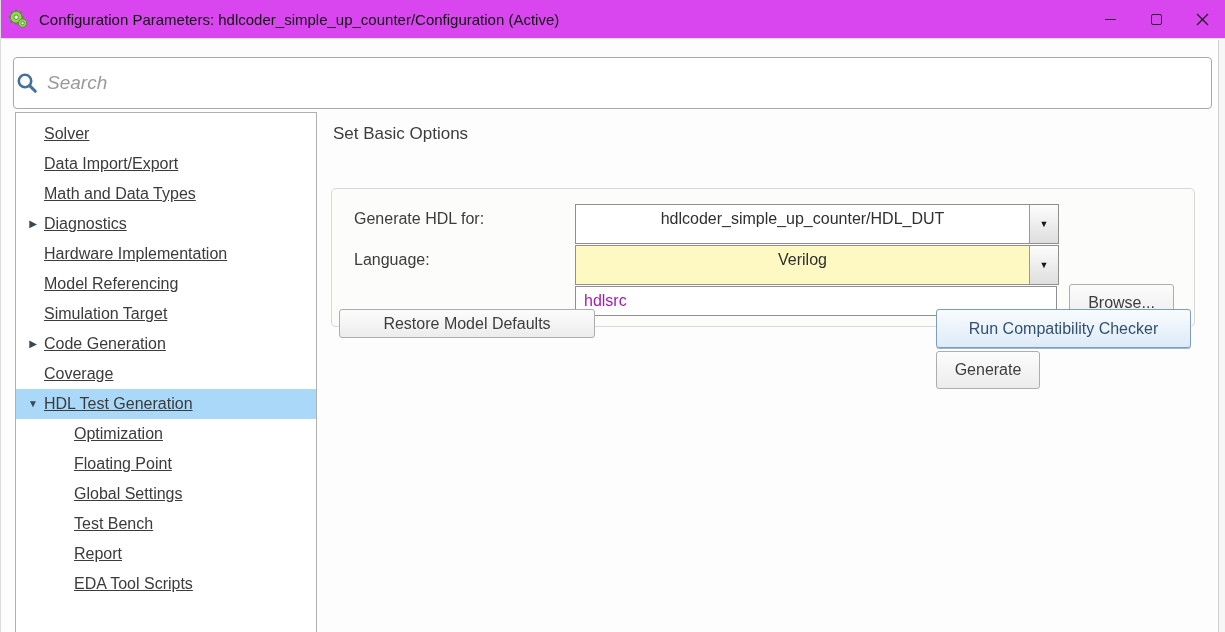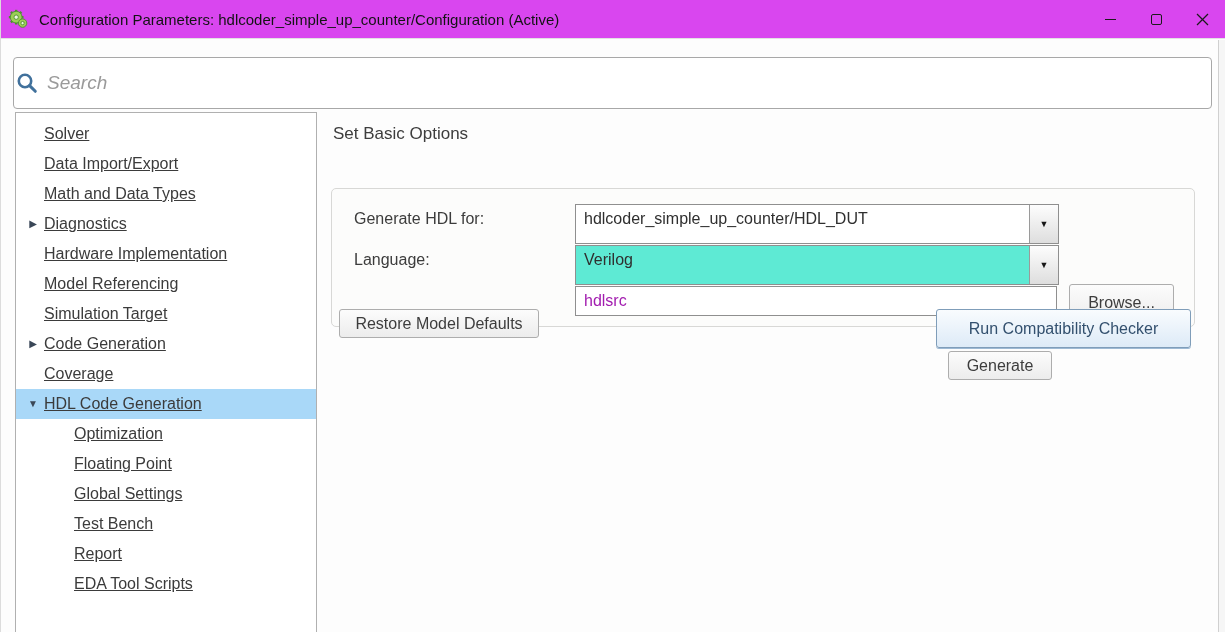--- a/index.html
+++ b/index.html
@@ -38,40 +38,40 @@
   .tree-arrow { position:absolute; left:9px; top:0; width:16px; text-align:center;
     font-size:10px; color:#3a4757; line-height:30px; }
 
   
   .section-title { position:absolute; left:332px; top:124px; font-size:17px; color:#3d3d3d; }
   .groupbox { position:absolute; left:330px; top:152px; width:864px; height:139px;
     background:#fcfcfb; border:1px solid #d8d8d6; border-radius:5px;margin-top:36px; }
   .form-row { position:absolute; left:0; height:30px; width:100%; }
   .form-label { position:absolute; left:22px; top:0; line-height:30px; font-size:16px; color:#3c3c3c; white-space:nowrap; }
   .combo { position:absolute; left:243px; top:0; width:484px; height:40px;
-    border:1px solid #8f8f8f; background:#ffffff; display:flex; cursor:default; }
+    border:1px solid #8f8f8f; background:#ffffff; display:flex; cursor:default;text-align:center; }
   .combo-value { flex:1; font-size:16px; color:#2f2f2f; line-height:28px; padding:0 8px;
     white-space:nowrap; overflow:hidden; }
-  .combo.highlight .combo-value { background:#5eead4; }
+  .combo.highlight .combo-value { background:#fef9c3; }
   .combo-arrow-btn { width:29px; border-left:1px solid #9a9a9a;
     background:linear-gradient(#fdfdfd,#dedede); display:flex; align-items:center; justify-content:center; }
   .combo-arrow-glyph { font-size:9px; color:#161616; line-height:1; }
   .text-input { position:absolute; left:243px; top:0; width:482px; height:30px;
     border:1px solid #8f8f8f; font-size:16px; color:#a21caf; padding:0 8px;
     font-family:"Liberation Sans", sans-serif; background:#fff; outline:none; }
   .btn { display:block; position:absolute; font-family:"Liberation Sans", sans-serif;
     font-size:16px; color:#3d3d3d; text-align:center;
     background:linear-gradient(#fcfcfc,#ececec); border:1px solid #adadad; border-radius:3px;
     cursor:default; }
   .btn-browse { left:737px; top:95px; width:105px; height:38px; }
-  .btn-restore { left:338px; top:309px; width:200px; height:29px; }
+  .btn-restore { left:338px; top:309px; width:256px; height:29px; }
   .btn-checker { left:935px; top:309px; width:255px; height:39px;
     background:linear-gradient(#f9fcfe,#ddeaf7); border:1px solid #7f9db9;
     box-shadow:0 1px 0 #9db9d4; color:#33506e; }
-  .btn-generate { left:935px; top:351px; width:104px; height:29px;margin-left:12px; }
+  .btn-generate { left:935px; top:351px; width:104px; height:38px; }
 
   
   .scroll-strip { position:absolute; right:0; top:40px; bottom:0; width:7px;
     background:#f6f6f6; border-left:1px solid #d0d0d0; }
 </style>
 </head>
 <body>
 
 <div class="window">
 
@@ -120,21 +120,21 @@
   <div class="sidebar">
     <div class="tree-item"><span>Solver</span></div>
     <div class="tree-item"><span>Data Import/Export</span></div>
     <div class="tree-item"><span>Math and Data Types</span></div>
     <div class="tree-item"><span class="tree-arrow">▶</span><span>Diagnostics</span></div>
     <div class="tree-item"><span>Hardware Implementation</span></div>
     <div class="tree-item"><span>Model Referencing</span></div>
     <div class="tree-item"><span>Simulation Target</span></div>
     <div class="tree-item"><span class="tree-arrow">▶</span><span>Code Generation</span></div>
     <div class="tree-item"><span>Coverage</span></div>
-    <div class="tree-item selected"><span class="tree-arrow">▼</span><span>HDL Code Generation</span></div>
+    <div class="tree-item selected"><span class="tree-arrow">▼</span><span>HDL Test Generation</span></div>
     <div class="tree-item child"><span>Optimization</span></div>
     <div class="tree-item child"><span>Floating Point</span></div>
     <div class="tree-item child"><span>Global Settings</span></div>
     <div class="tree-item child"><span>Test Bench</span></div>
     <div class="tree-item child"><span>Report</span></div>
     <div class="tree-item child"><span>EDA Tool Scripts</span></div>
   </div>
 
   <div class="section-title">Set Basic Options</div>
 

